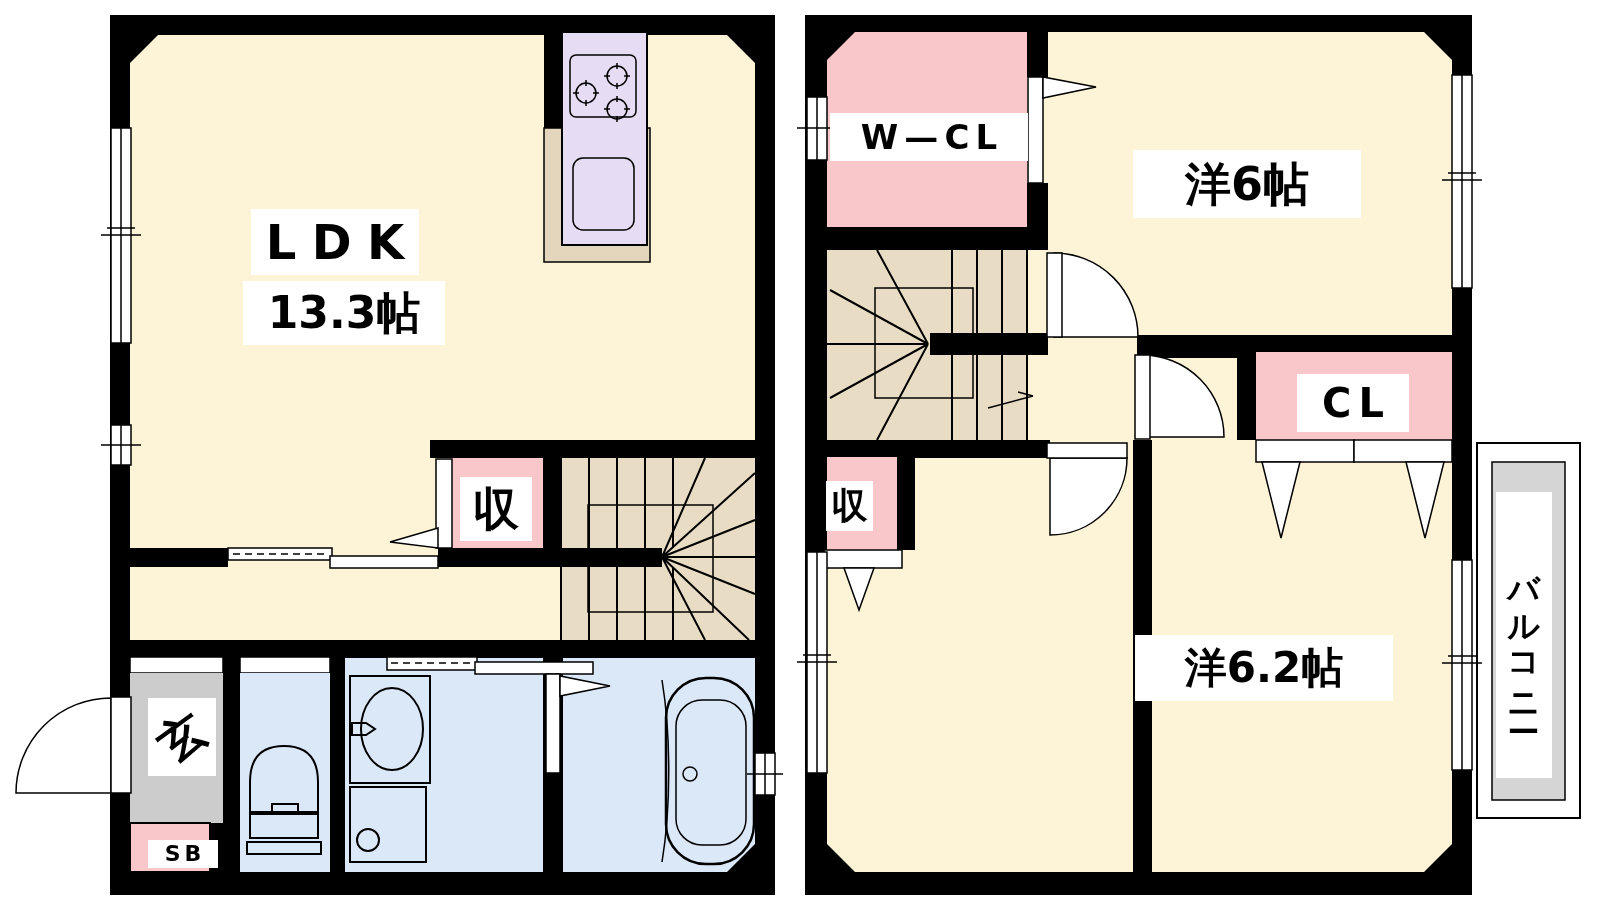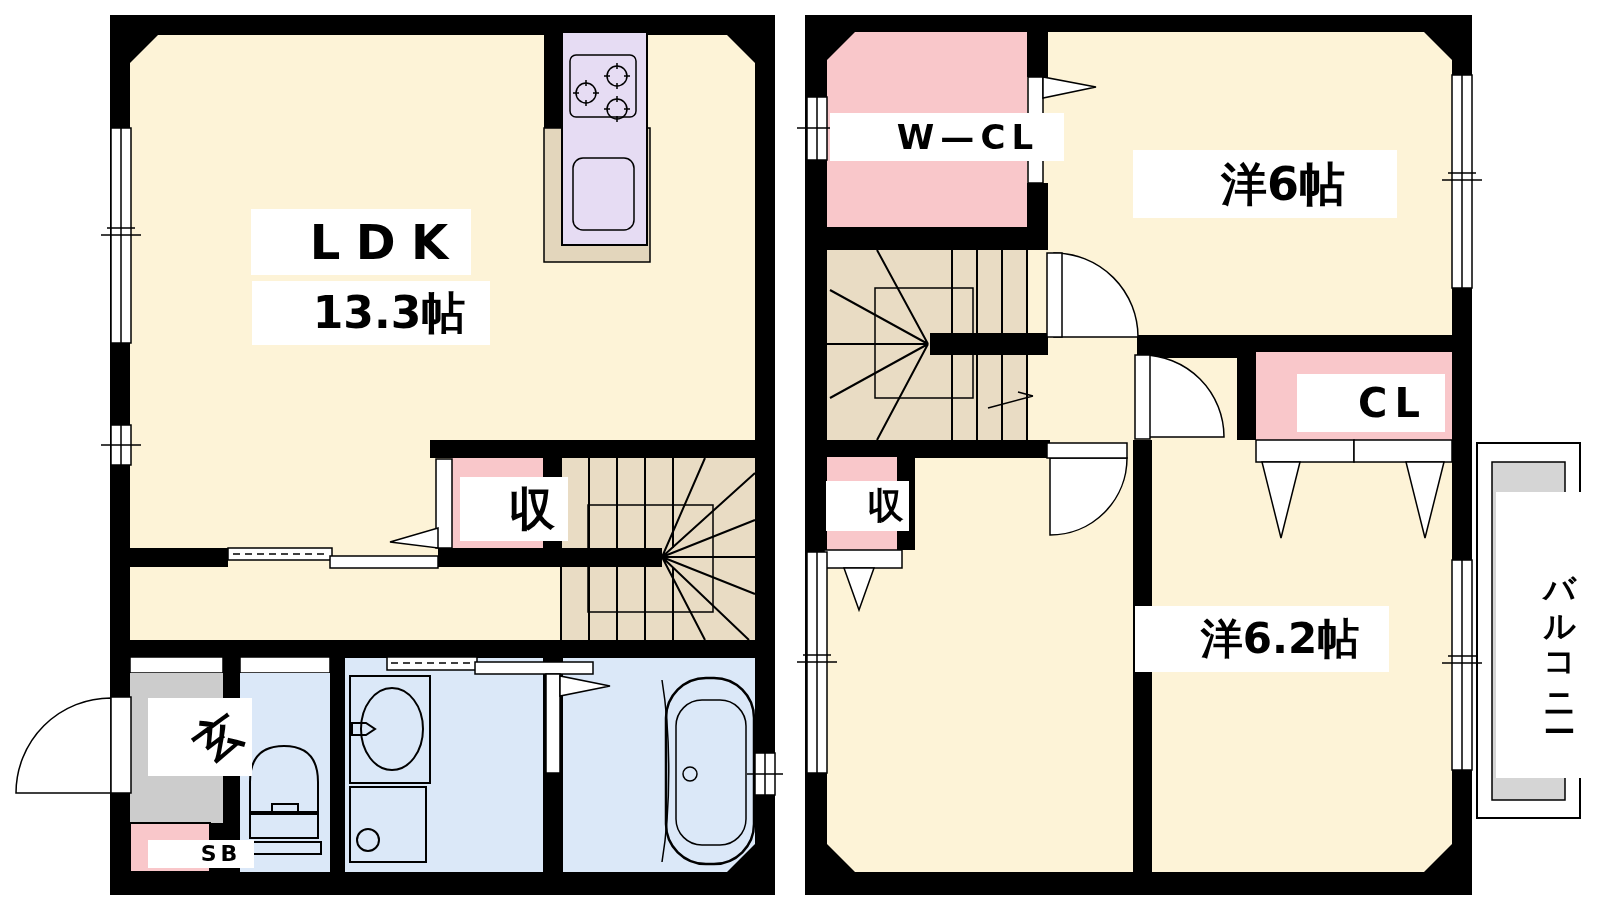--- a/index.html
+++ b/index.html
@@ -16,21 +16,21 @@
   .f-blue{fill:var(--c-blue);}
   .f-gray{fill:var(--c-gray);}
   .f-balcony{fill:var(--c-balcony);}
   .f-white{fill:#ffffff;}
   .ln{stroke:#000;fill:none;}
   .ot{stroke:#000;}
   .w15{stroke-width:1.5;}
   .w2{stroke-width:2;}
   .w25{stroke-width:2.5;}
   .label{position:absolute;background:#fff;color:#000;font-weight:bold;line-height:1;
-         display:flex;align-items:center;justify-content:center;white-space:nowrap;padding-left:36px;}
+         display:flex;align-items:center;justify-content:center;white-space:nowrap;}
   .sp3{letter-spacing:.32em;text-indent:.32em;}
   .sp2{letter-spacing:.18em;text-indent:.18em;}
   .vert{writing-mode:vertical-rl;letter-spacing:.12em;}
   .rot35{display:inline-block;transform:rotate(-36deg);}
 </style>
 </head>
 <body>
 
 <div id="plan">
 <svg width="1600" height="900" viewBox="0 0 1600 900">
@@ -229,27 +229,27 @@
       <rect class="f-balcony ot w15" x="1492" y="462" width="73" height="338"></rect>
     </g>
 
     <polygon class="f-wall" points="827,32 855,32 827,60"></polygon>
     <polygon class="f-wall" points="1452,32 1424,32 1452,60"></polygon>
     <polygon class="f-wall" points="827,872 855,872 827,844"></polygon>
     <polygon class="f-wall" points="1452,872 1424,872 1452,844"></polygon>
   </g>
 </svg>
 
-<div class="label sp3" style="left:251px;top:209px;width:184px;height:66px;font-size:48px;">LDK</div>
-<div class="label" style="left:252px;top:281px;width:202px;height:64px;font-size:44px;">13.3帖</div>
+<div class="label sp3" style="left:251px;top:209px;width:168px;height:66px;font-size:48px;">LDK</div>
+<div class="label" style="left:243px;top:281px;width:202px;height:64px;font-size:44px;">13.3帖</div>
 <div class="label" style="left:460px;top:477px;width:72px;height:64px;font-size:46px;">収</div>
 <div class="label" style="left:148px;top:698px;width:68px;height:78px;font-size:46px;">
       <span class="rot35">玄</span>
     </div>
 <div class="label sp2" style="left:148px;top:840px;width:70px;height:28px;font-size:22px;">SB</div>
 
 <div class="label sp2" style="left:830px;top:113px;width:198px;height:48px;font-size:34px;">W—CL</div>
 <div class="label" style="left:1133px;top:150px;width:228px;height:68px;font-size:46px;text-align:center;">洋6帖</div>
 <div class="label sp2" style="left:1297px;top:374px;width:112px;height:58px;font-size:40px;">CL</div>
 <div class="label" style="left:826px;top:481px;width:47px;height:50px;font-size:36px;">収</div>
-<div class="label" style="left:1135px;top:606px;width:218px;height:66px;font-size:42px;">洋6.2帖</div>
+<div class="label" style="left:1135px;top:635px;width:258px;height:66px;font-size:42px;">洋6.2帖</div>
 <div class="label vert" style="left:1496px;top:492px;width:56px;height:286px;font-size:32px;">バルコニー</div>
 </div>
 
 </body></html>

